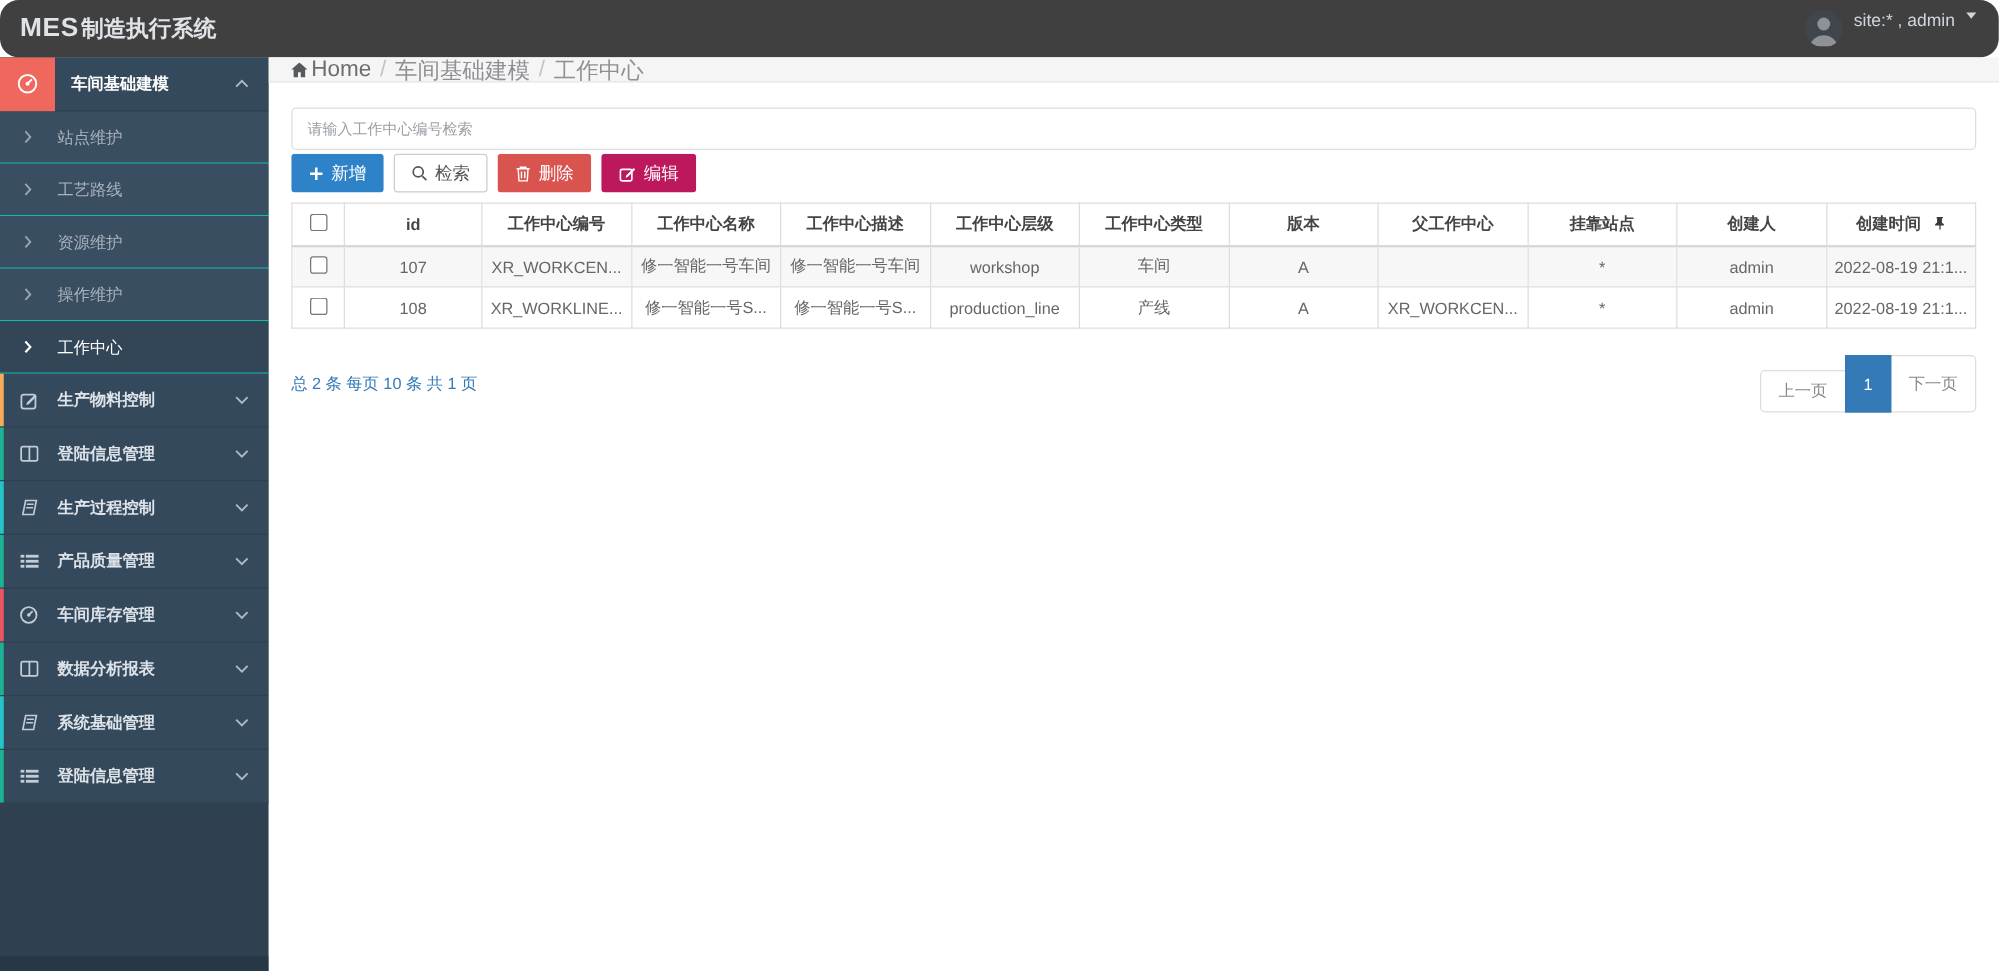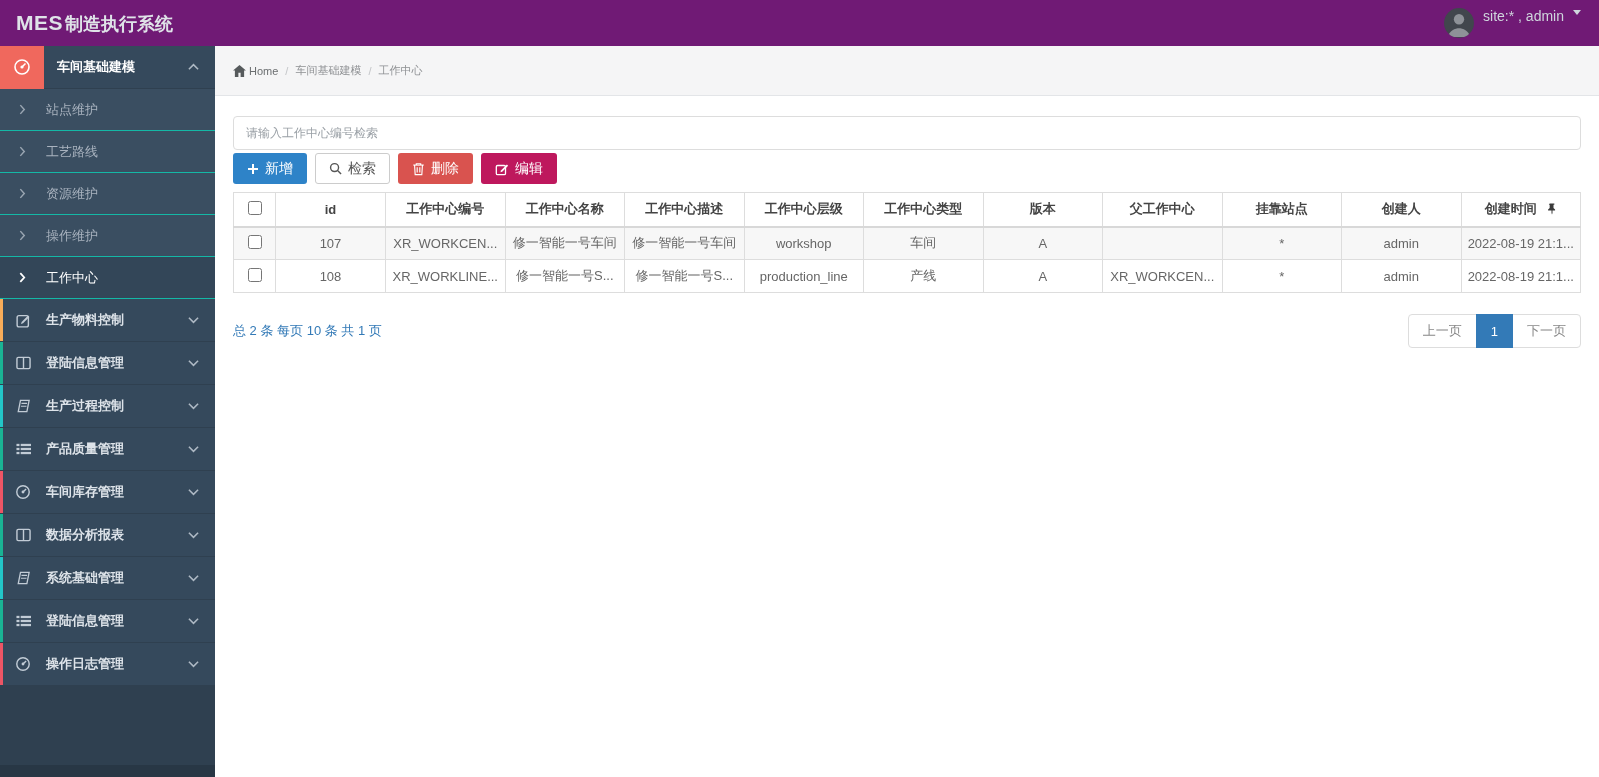--- a/index.html
+++ b/index.html
@@ -1,21 +1,21 @@
 <!DOCTYPE html>
 <html><head>
 <meta charset="utf-8">
 <style>
   * { box-sizing: border-box; margin: 0; padding: 0; }
   html,body { width:1599px; height:777px; overflow:hidden;
     font-family:"Liberation Sans","DejaVu Sans",sans-serif; background:#fff; }
 
   
   .topbar { position:absolute; left:0; top:0; width:1599px; height:46px;
-    background:#701a75; display:flex; align-items:center; justify-content:space-between; }
+    background:#404040; display:flex; align-items:center; justify-content:space-between;border-radius:15px; }
   .logo { padding-left:16px; color:#dfe3e8; display:flex; align-items:baseline; }
   .logo-mes { font-size:21px; font-weight:700; letter-spacing:.5px; }
   .logo-suffix { font-size:18px; font-weight:700; margin-left:2px; }
   .user-menu { display:flex; gap:9px; padding-right:18px; cursor:pointer; }
   .avatar { width:30px; height:30px; border-radius:50%; overflow:hidden; display:block; }
   .user-label { color:#cfd6dd; font-size:14px; }
   .caret { width:0; height:0; border-left:4px solid transparent; border-right:4px solid transparent;
     border-top:5px solid #cfd6dd; margin-top:2px; }
 
   
@@ -32,22 +32,22 @@
   .nav-sub { height:42px; display:flex; align-items:center; background:#3a4e61;
     border-bottom:1px solid #14b8a6; padding-left:19px; cursor:pointer; }
   .nav-sub .chev-r { color:#9aa6b2; display:flex; }
   .nav-sub .sub-label { color:#a9b3bf; font-size:13px; margin-left:20px; }
   .nav-sub.active { background:#334658; }
   .nav-sub.active .sub-label { color:#fff; }
   .nav-sub.active .chev-r { color:#fff; }
 
   
   .main { position:absolute; left:215px; top:46px; right:0; bottom:0; background:#fff; }
-  .breadcrumb-bar { height:50px; background:#f5f5f6; border-bottom:1px solid #e3e5e8;
-    display:flex; align-items:center; padding:0 18px; font-size:11px; color:#8e9093; gap:7px; }
+  .breadcrumb-bar { height:20px; background:#f5f5f6; border-bottom:1px solid #e3e5e8;
+    display:flex; align-items:center; padding:0 18px; font-size:18px; color:#8e9093; gap:7px; }
   .bc-home { display:flex; align-items:center; gap:3px; color:#6b6e70; cursor:pointer; }
   .bc-home svg { color:#565a5c; }
   .bc-sep { color:#c3c5c8; }
   .content { padding:20px 18px 0 18px; }
 
   .search-input { width:100%; height:34px; border:1px solid #ddd; border-radius:4px;
     padding:0 12px; font-size:12px; color:#333; outline:none;
     font-family:"Liberation Sans","DejaVu Sans",sans-serif; }
   .search-input::placeholder { color:#9aa0a6; }
 
@@ -68,21 +68,21 @@
   .th-flex { display:flex; align-items:center; justify-content:center; gap:10px; }
   .pin { color:#3a3a3a; display:flex; cursor:pointer; }
   input[type="checkbox"] { width:14px; height:14px; cursor:pointer; }
 
   .pager-row { margin-top:21px; display:flex; align-items:center; justify-content:space-between; }
   .pager-info { font-size:13px; color:#337ab7; }
   .pager-group { display:inline-flex; }
   .page-btn { background:#fff; border:1px solid #ddd; color:#888; font-size:13px;
     padding:7px 14px; cursor:pointer; margin-left:-1px;
     font-family:"Liberation Sans","DejaVu Sans",sans-serif; }
-  .page-btn.first { border-radius:4px 0 0 4px; margin-left:0; }
+  .page-btn.first { border-radius:4px 0 0 4px; margin-left:0;margin-top:12px; }
   .page-btn.last { border-radius:0 4px 4px 0; }
   .page-btn.active { color:#fff; border-color:#337ab7; position:relative; }
 </style>
 </head>
 <body>
 
 <header class="topbar">
   <div class="logo">
     <span class="logo-mes">MES</span>
     <span class="logo-suffix">制造执行系统</span>
@@ -279,38 +279,20 @@
         <svg width="15" height="14" viewBox="0 0 16 14" fill="currentColor">
           <rect x="0.5" y="1.5" width="3.2" height="2.4"></rect>
           <rect x="5" y="1.5" width="11" height="2.4"></rect>
           <rect x="0.5" y="5.8" width="3.2" height="2.4"></rect>
           <rect x="5" y="5.8" width="11" height="2.4"></rect>
           <rect x="0.5" y="10.1" width="3.2" height="2.4"></rect>
           <rect x="5" y="10.1" width="11" height="2.4"></rect>
         </svg>
       </span>
     <span class="parent-label">登陆信息管理</span>
-    <span class="chev">
-        <svg width="11" height="8" viewBox="0 0 12 8">
-          <path d="M1 1.5 6 6.5l5-5" fill="none" stroke="currentColor" stroke-width="1.7"></path>
-        </svg>
-      </span>
-  </div>
-  <div class="nav-parent">
-    <span class="strip" style="background: rgb(237, 85, 101);"></span>
-    <span class="nav-icon">
-        <svg width="16" height="16" viewBox="0 0 18 18">
-          <g fill="none" stroke="currentColor" stroke-width="1.6">
-            <circle cx="9" cy="9" r="7"></circle>
-            <path d="M9 9l3.5-3.5"></path>
-          </g>
-          <circle cx="9" cy="9" r="1.6" fill="currentColor"></circle>
-        </svg>
-      </span>
-    <span class="parent-label">操作日志管理</span>
     <span class="chev">
         <svg width="11" height="8" viewBox="0 0 12 8">
           <path d="M1 1.5 6 6.5l5-5" fill="none" stroke="currentColor" stroke-width="1.7"></path>
         </svg>
       </span>
   </div>
 
   <div class="sidebar-footer"></div>
 </aside>
 

